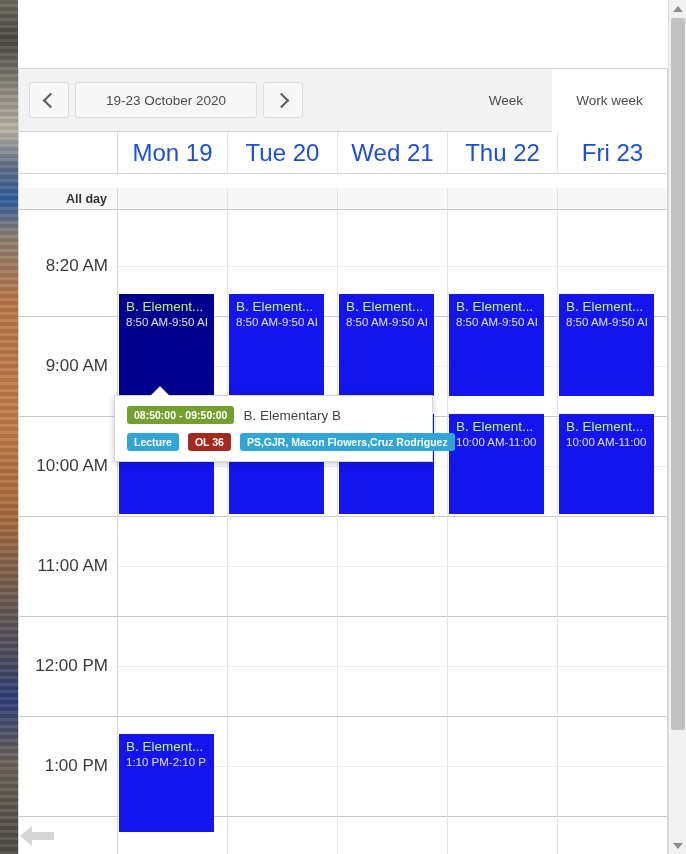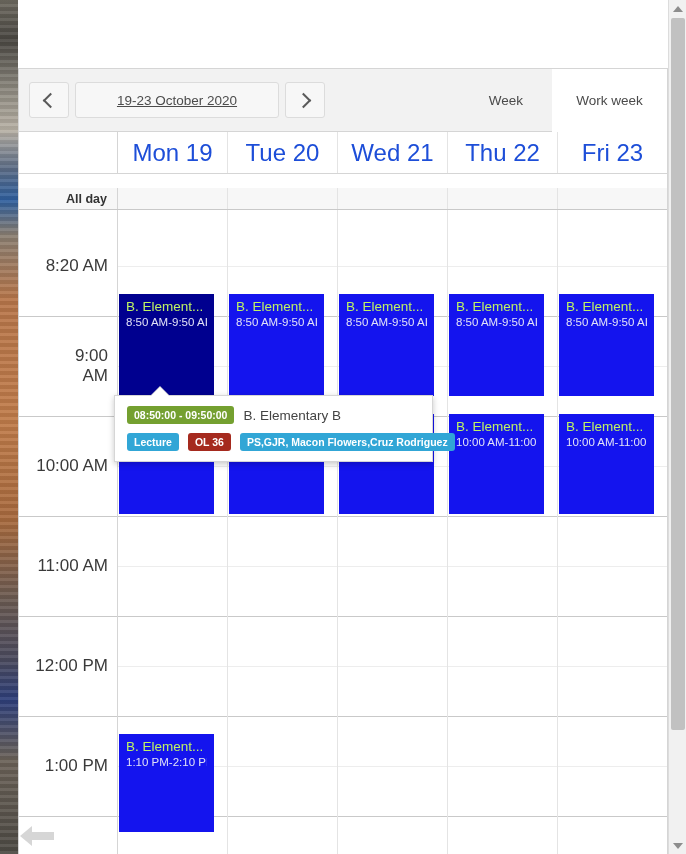--- a/index.html
+++ b/index.html
@@ -95,21 +95,21 @@
     position: relative; height: 63px; background: #f2f2f2;
     border-bottom: 1px solid #d5d5d5;
   }
   .tb-nav { position: absolute; left: 10px; top: 13px; display: flex; gap: 6px; }
   .tb-btn {
     height: 36px; min-width: 38px; padding: 0 12px;
     background: #f7f7f7; border: 1px solid #dcdcdc; border-radius: 3px;
     display: flex; align-items: center; justify-content: center;
     font-size: 13.5px; color: #4c4c4c;
   }
-  .tb-btn.date { width: 204px; text-decoration: underline; }
+  .tb-btn.date { width: 182px; }
   .chev { width: 11px; height: 11px; border-style: solid; border-color: #5a5a5a; }
   .chev.left  { border-width: 0 0 2px 2px; transform: rotate(45deg);  margin-left: 3px; }
   .chev.right { border-width: 2px 2px 0 0; transform: rotate(45deg);  margin-right: 3px; }
 
   .tb-views { position: absolute; right: 0; top: 0; height: 63px; display: flex; }
   .view-tab {
     height: 63px; display: flex; align-items: center; justify-content: center;
     font-size: 13.5px; color: #4a4a4a; padding: 0 22px;
   }
   .view-tab.week { width: 92px; }
@@ -243,21 +243,21 @@
       <div class="allday-cell"></div>
       <div class="allday-cell"></div>
       <div class="allday-cell"></div>
       <div class="allday-cell"></div>
       <div class="allday-cell"></div>
     </div>
 
     <div class="grid-body">
       <div class="time-col" id="time-col">
           <div class="time-lab" style="top: 56px;">8:20 AM</div>
-          <div class="time-lab" style="top: 156px; padding-left: 29px;">9:00 AM</div>
+          <div class="time-lab" style="top: 156px;">9:00 AM</div>
           <div class="time-lab" style="top: 256px;">10:00 AM</div>
           <div class="time-lab" style="top: 356px;">11:00 AM</div>
           <div class="time-lab" style="top: 456px;">12:00 PM</div>
           <div class="time-lab" style="top: 556px;">1:00 PM</div>
           <div class="time-lab" style="top: 656px;">2:00 PM</div>
           <div class="hline" style="top: 106px;"></div>
           <div class="hline" style="top: 206px;"></div>
           <div class="hline" style="top: 306px;"></div>
           <div class="hline" style="top: 406px;"></div>
           <div class="hline" style="top: 506px;"></div>

